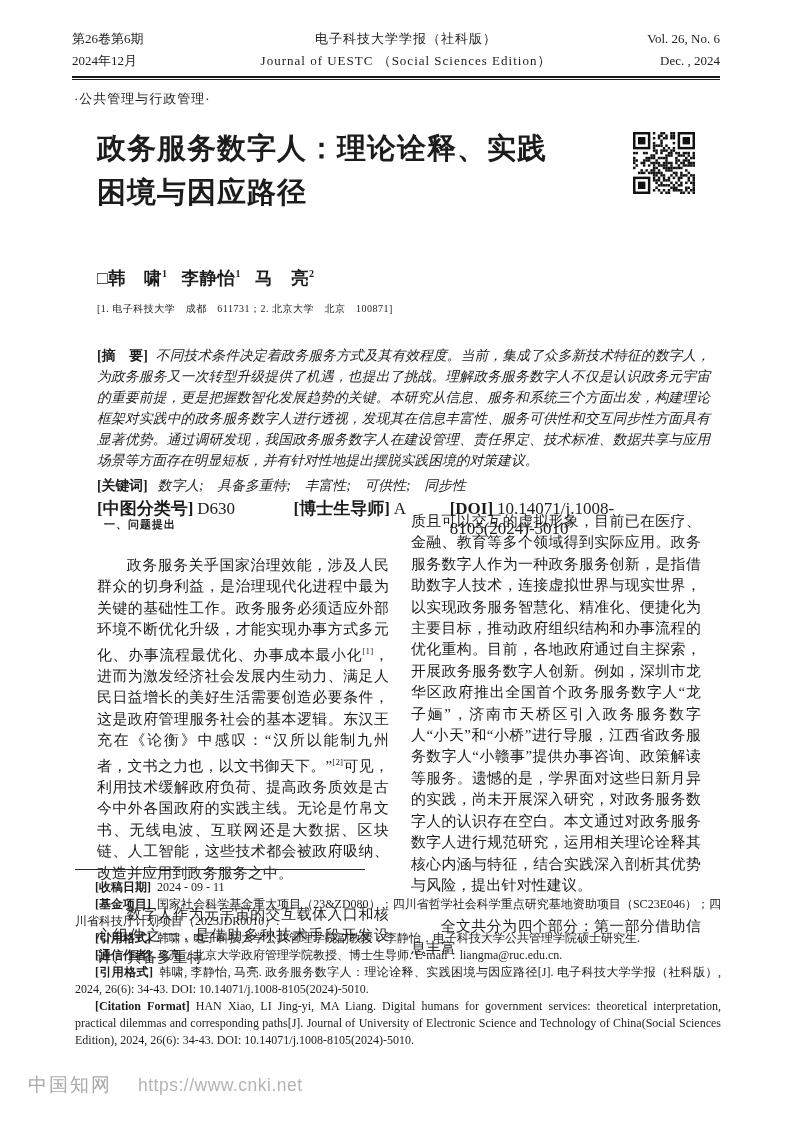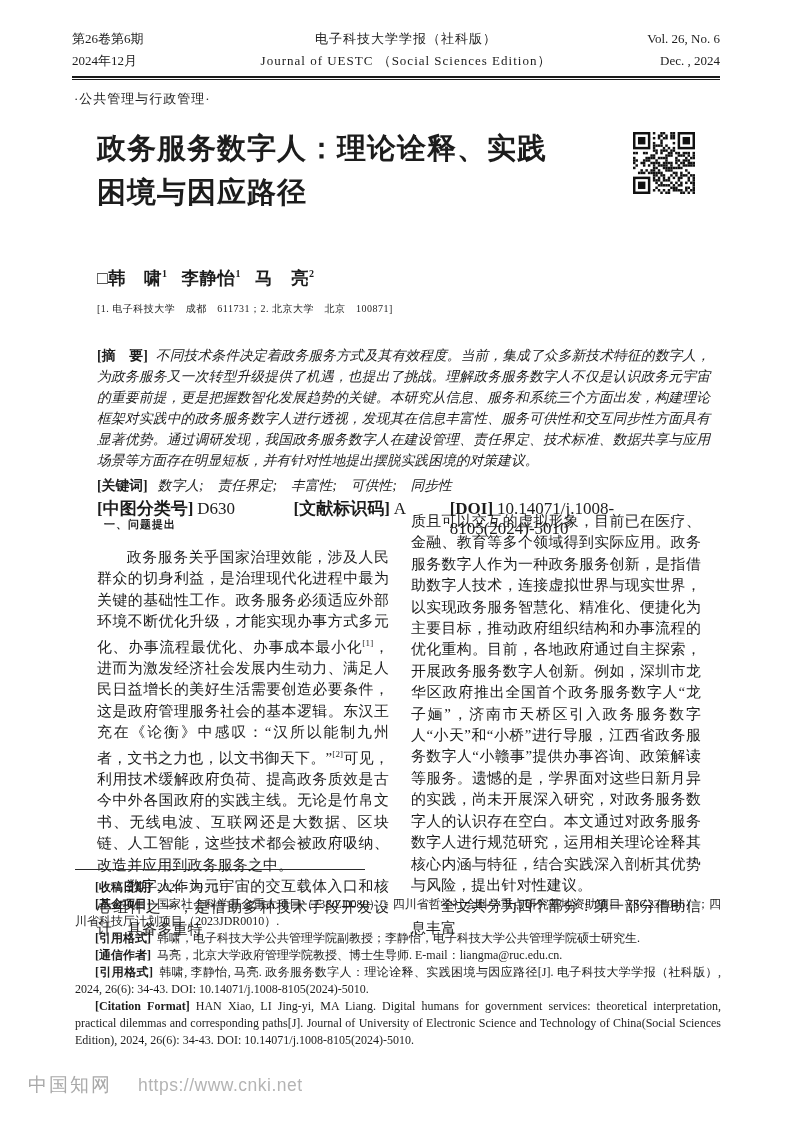--- a/index.html
+++ b/index.html
@@ -77,21 +77,21 @@
   .colR { width: 290px; }
   .sec-heading {
     font-family: "Liberation Sans", "DejaVu Sans", sans-serif;
     font-weight: bold; font-size: 11px; line-height: 22px;
     margin: 2px 0 12px 7px; letter-spacing: 1px;
   }
   .body-cols p {
     font-size: 14.9px; line-height: 21.4px; text-align: justify;
     letter-spacing: 0.2px;
   }
-  .body-cols p.ind { text-indent: 2em; }
+  .body-cols p.ind { text-indent: 2em; margin-top: 20px; }
   .body-cols sup { font-size: 9px; }
 
   
   .fn-rule {
     position: absolute; left: 75px; top: 869px; width: 290px;
     border-top: 1.5px solid #2a2a2a;
   }
   .footnotes {
     position: absolute; left: 75px; top: 879px; width: 646px;
   }
@@ -365,24 +365,24 @@
     </svg>
 </div>
 
 <div class="authors">
   <span>□</span><span class="author"><span>韩　啸</span><sup>1</sup></span><span class="author"><span>李静怡</span><sup>1</sup></span><span class="author"><span>马　亮</span><sup>2</sup></span>
 </div>
 <div class="affiliation">[1. 电子科技大学　成都　611731；2. 北京大学　北京　100871]</div>
 
 <div class="meta">
   <p class="abstract"><span class="lbl">[摘　要]</span><span>不同技术条件决定着政务服务方式及其有效程度。当前，集成了众多新技术特征的数字人，为政务服务又一次转型升级提供了机遇，也提出了挑战。理解政务服务数字人不仅是认识政务元宇宙的重要前提，更是把握数智化发展趋势的关键。本研究从信息、服务和系统三个方面出发，构建理论框架对实践中的政务服务数字人进行透视，发现其在信息丰富性、服务可供性和交互同步性方面具有显著优势。通过调研发现，我国政务服务数字人在建设管理、责任界定、技术标准、数据共享与应用场景等方面存在明显短板，并有针对性地提出摆脱实践困境的对策建议。</span></p>
-  <p class="keywords"><span class="lbl">[关键词]</span><span>数字人;　责任界定;　丰富性;　可供性;　同步性</span></p>
+  <p class="keywords"><span class="lbl">[关键词]</span><span>数字人;　具备多重特;　丰富性;　可供性;　同步性</span></p>
   <div class="class-row">
     <span class="cell1"><span class="lbl">[中图分类号]</span><span>D630</span></span>
-    <span class="cell2"><span class="lbl">[文献标识码]</span><span>A</span></span>
+    <span class="cell2"><span class="lbl">[博士生导师]</span><span>A</span></span>
     <span class="cell3"><span class="lbl">[DOI]</span><span>10.14071/j.1008-8105(2024)-5010</span></span>
   </div>
 </div>
 
 <div class="body-cols">
   <div class="colL">
     <h3 class="sec-heading">一、问题提出</h3>
     <p class="ind">政务服务关乎国家治理效能，涉及人民群众的切身利益，是治理现代化进程中最为关键的基础性工作。政务服务必须适应外部环境不断优化升级，才能实现办事方式多元化、办事流程最优化、办事成本最小化<sup>[1]</sup>，进而为激发经济社会发展内生动力、满足人民日益增长的美好生活需要创造必要条件，这是政府管理服务社会的基本逻辑。东汉王充在《论衡》中感叹：“汉所以能制九州者，文书之力也，以文书御天下。”<sup>[2]</sup>可见，利用技术缓解政府负荷、提高政务质效是古今中外各国政府的实践主线。无论是竹帛文书、无线电波、互联网还是大数据、区块链、人工智能，这些技术都会被政府吸纳、改造并应用到政务服务之中。</p>
     <p class="ind">数字人作为元宇宙的交互载体入口和核心组件之一，是借助多种技术手段开发设计、具备多重特</p>
   </div>

